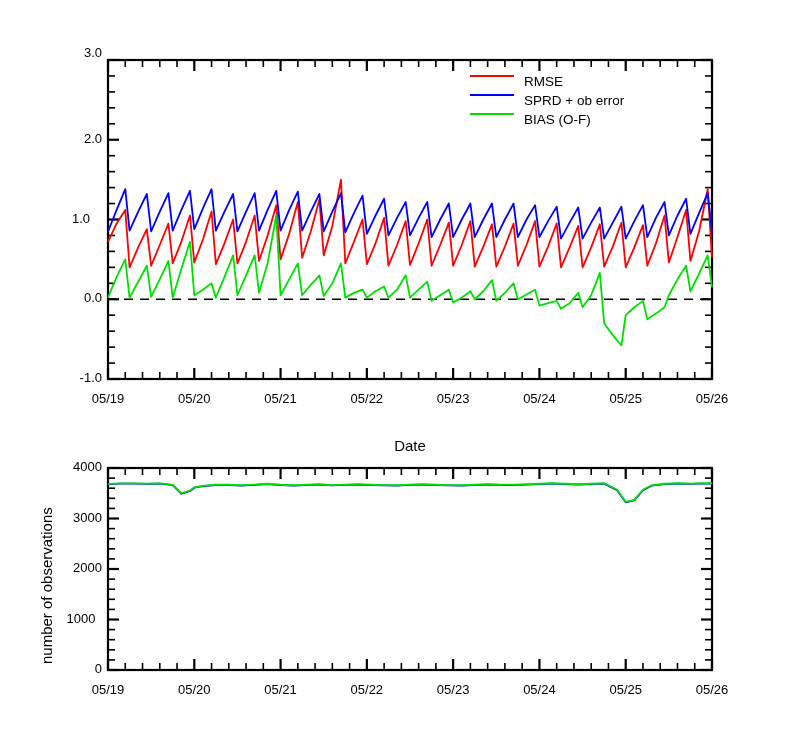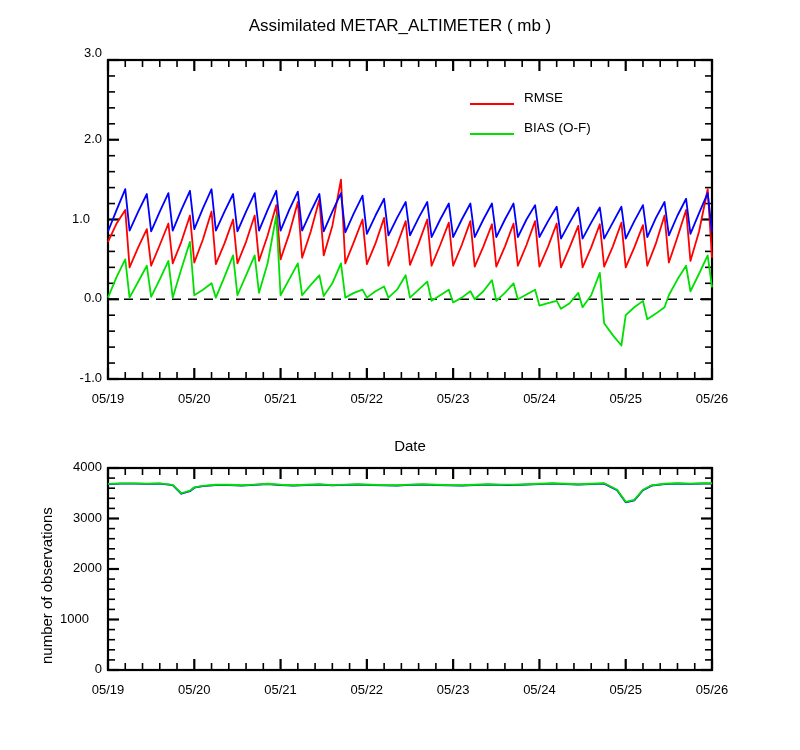--- a/index.html
+++ b/index.html
@@ -46,43 +46,41 @@
     transform: rotate(-90deg);
     white-space: nowrap;
   }
   .legend {
     position: absolute;
   }
   .legend-row {
     position: relative;
     height: 19px;
     display: flex;
-    align-items: flex-end;
-    margin-top: 11px;
+    align-items: flex-start;
   }
   .legend-swatch {
     width: 44px;
     height: 0;
     border-top-width: 2px;
     border-top-style: solid;
     margin-right: 10px;
   }
   .legend-text {
     font-size: 13.5px;
     color: #000;
     line-height: 14px;
   }
   svg { display: block; }
 </style>
 </head>
 <body>
 
 <div id="root">
 
-  <div class="chart-title">Assimilated METAR_ALTIMETER ( mb )</div>
 
   <svg id="plot-svg" width="800" height="750">
       <g>
         <rect x="108" y="60" width="604" height="319" fill="none" stroke="#000" stroke-width="2.2"></rect>
         <line x1="108" y1="60" x2="108" y2="71" stroke="#000" stroke-width="2.2"></line>
         <line x1="108" y1="379" x2="108" y2="368" stroke="#000" stroke-width="2.2"></line>
         <line x1="125.25714285714287" y1="60" x2="125.25714285714287" y2="67" stroke="#000" stroke-width="1.6"></line>
         <line x1="125.25714285714287" y1="379" x2="125.25714285714287" y2="372" stroke="#000" stroke-width="1.6"></line>
         <line x1="142.51428571428573" y1="60" x2="142.51428571428573" y2="67" stroke="#000" stroke-width="1.6"></line>
         <line x1="142.51428571428573" y1="379" x2="142.51428571428573" y2="372" stroke="#000" stroke-width="1.6"></line>
@@ -333,27 +331,31 @@
       <div class="tick-label" style="left: 427.143px; top: 391px;;width:52px;text-align:center;">05/23</div>
       <div class="tick-label" style="left: 513.429px; top: 391px;;width:52px;text-align:center;">05/24</div>
       <div class="tick-label" style="left: 599.714px; top: 391px;;width:52px;text-align:center;">05/25</div>
       <div class="tick-label" style="left: 686px; top: 391px;;width:52px;text-align:center;">05/26</div>
       <div class="legend" style="left: 470px; top: 75px;">
         <div class="legend-row">
           <span class="legend-swatch" style="border-top-color: rgb(255, 0, 0);"></span>
           <span class="legend-text">RMSE</span>
         </div>
         <div class="legend-row">
+          <span class="legend-swatch" style="border-top-color: rgb(0, 0, 255);"></span>
+          <span class="legend-text">SPRD + ob error</span>
+        </div>
+        <div class="legend-row">
           <span class="legend-swatch" style="border-top-color: rgb(0, 224, 0);"></span>
           <span class="legend-text">BIAS (O-F)</span>
         </div>
       </div>
       <div class="axis-label" style="left: 350px; top: 417px;;width:120px;text-align:center;margin-top:20px;">Date</div>
       <div class="tick-label" style="left: 60px; top: 661px;;width:42px;text-align:right;">0</div>
-      <div class="tick-label" style="left: 60px; top: 610.5px;;width:42px;text-align:left;">1000</div>
+      <div class="tick-label" style="left: 60px; top: 610.5px;;width:42px;text-align:center;">1000</div>
       <div class="tick-label" style="left: 60px; top: 560px;;width:42px;text-align:right;">2000</div>
       <div class="tick-label" style="left: 60px; top: 509.5px;;width:42px;text-align:right;">3000</div>
       <div class="tick-label" style="left: 60px; top: 459px;;width:42px;text-align:right;">4000</div>
       <div class="tick-label" style="left: 82px; top: 682px;;width:52px;text-align:center;">05/19</div>
       <div class="tick-label" style="left: 168.286px; top: 682px;;width:52px;text-align:center;">05/20</div>
       <div class="tick-label" style="left: 254.571px; top: 682px;;width:52px;text-align:center;">05/21</div>
       <div class="tick-label" style="left: 340.857px; top: 682px;;width:52px;text-align:center;">05/22</div>
       <div class="tick-label" style="left: 427.143px; top: 682px;;width:52px;text-align:center;">05/23</div>
       <div class="tick-label" style="left: 513.429px; top: 682px;;width:52px;text-align:center;">05/24</div>
       <div class="tick-label" style="left: 599.714px; top: 682px;;width:52px;text-align:center;">05/25</div>

